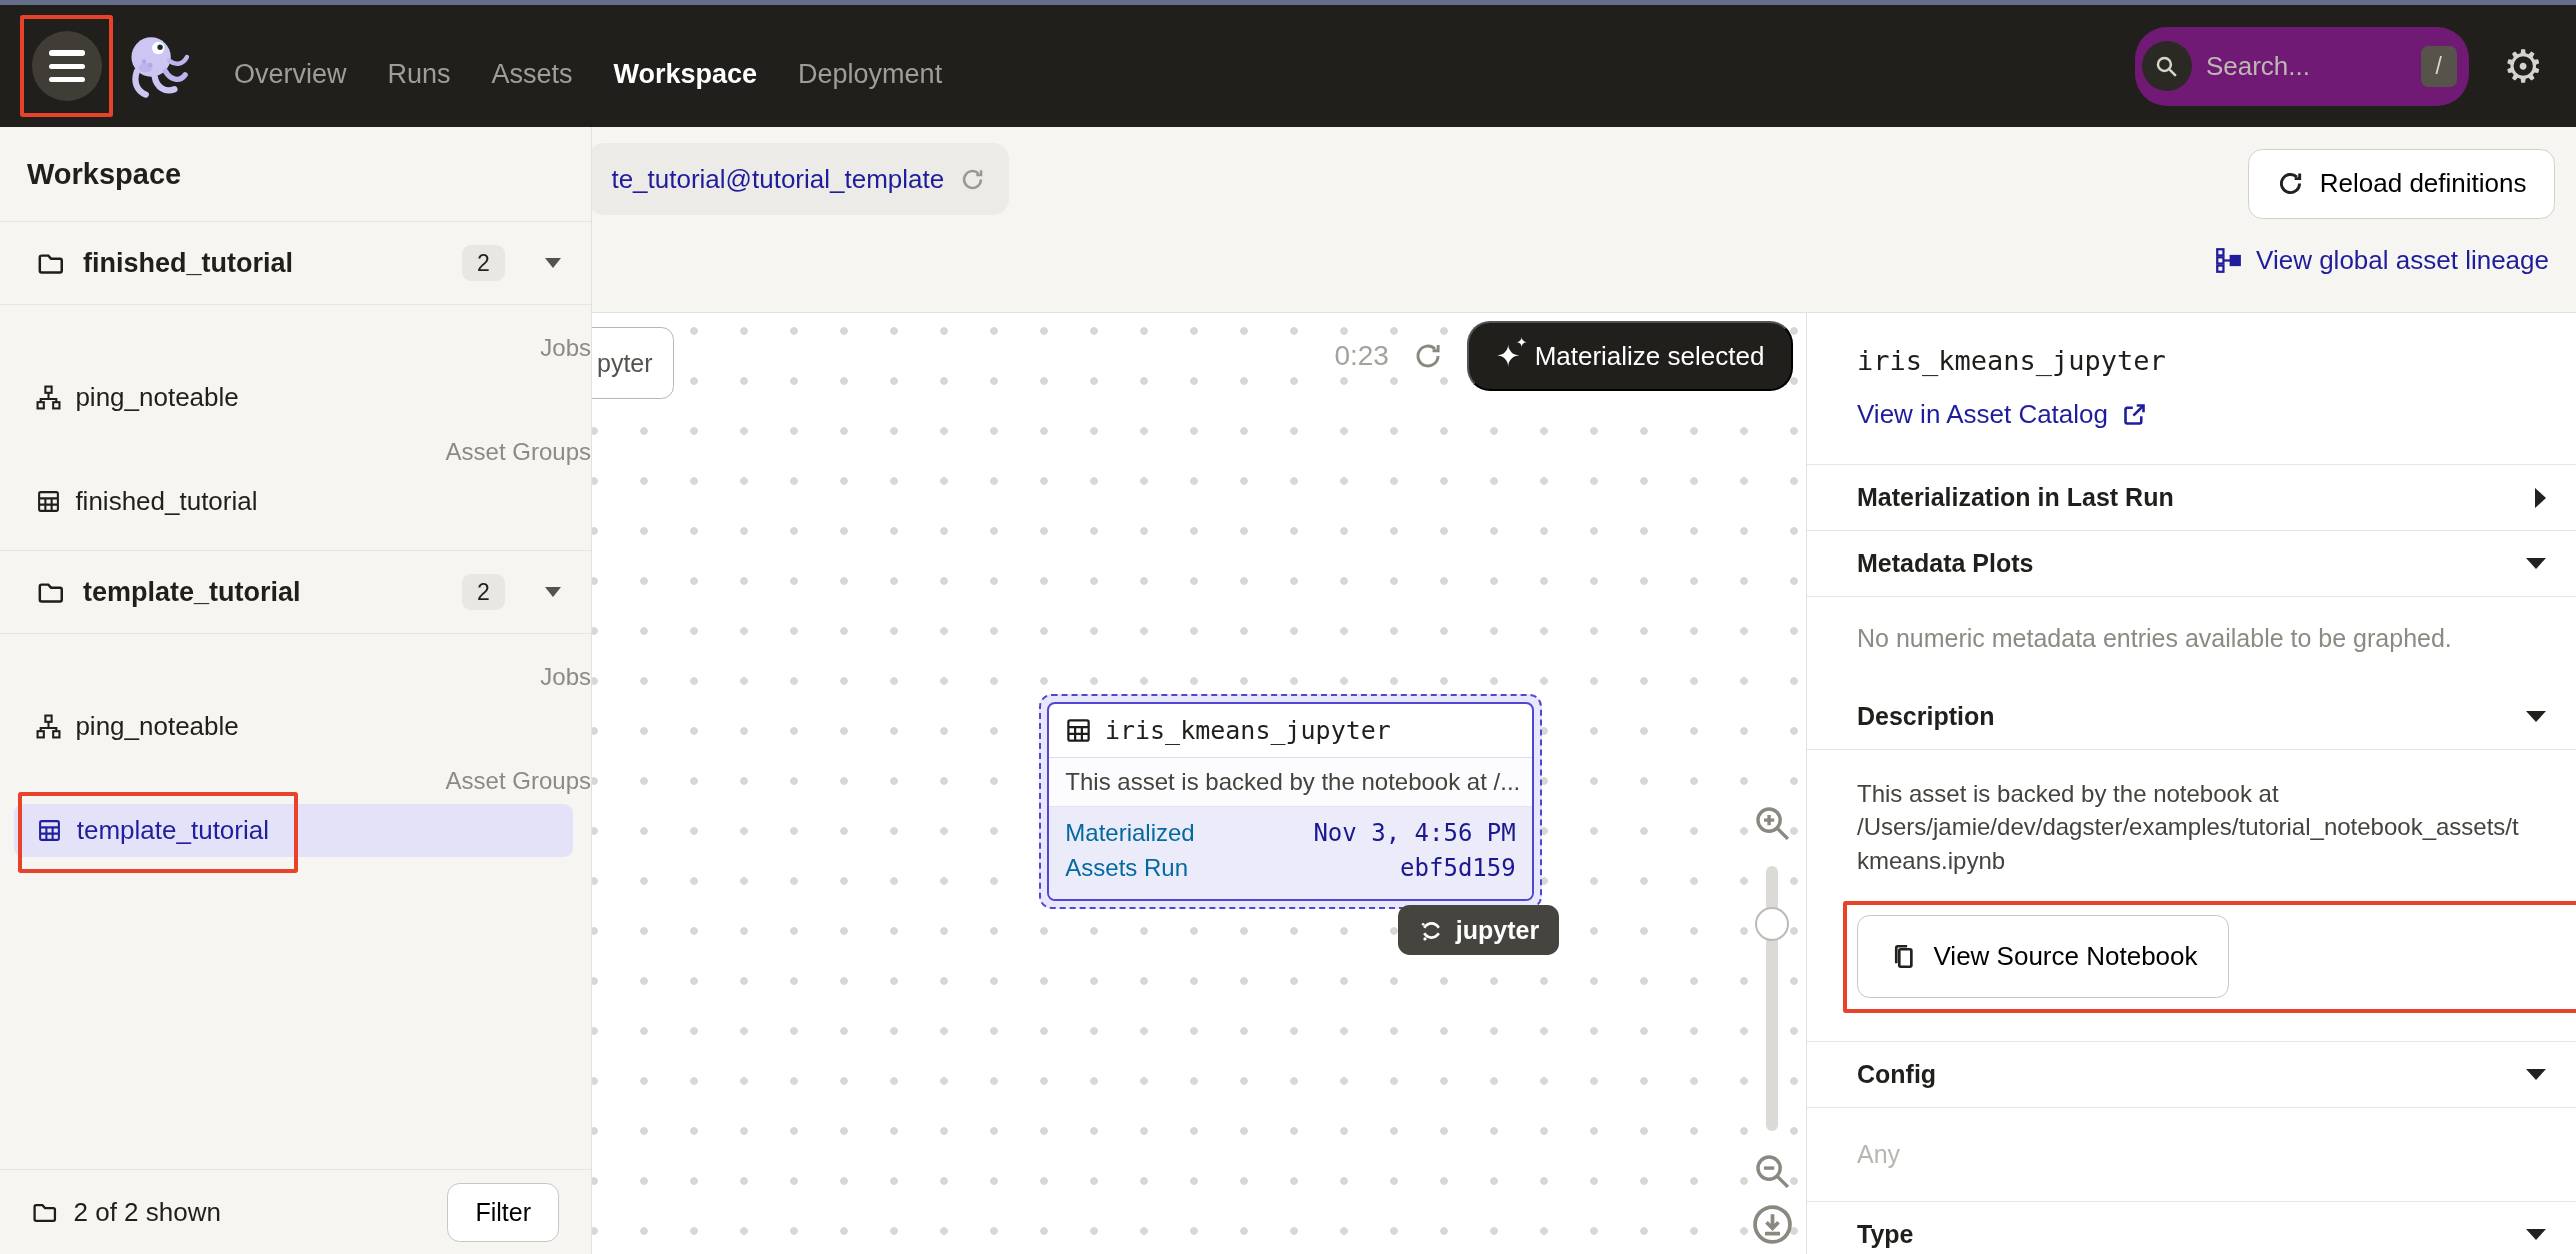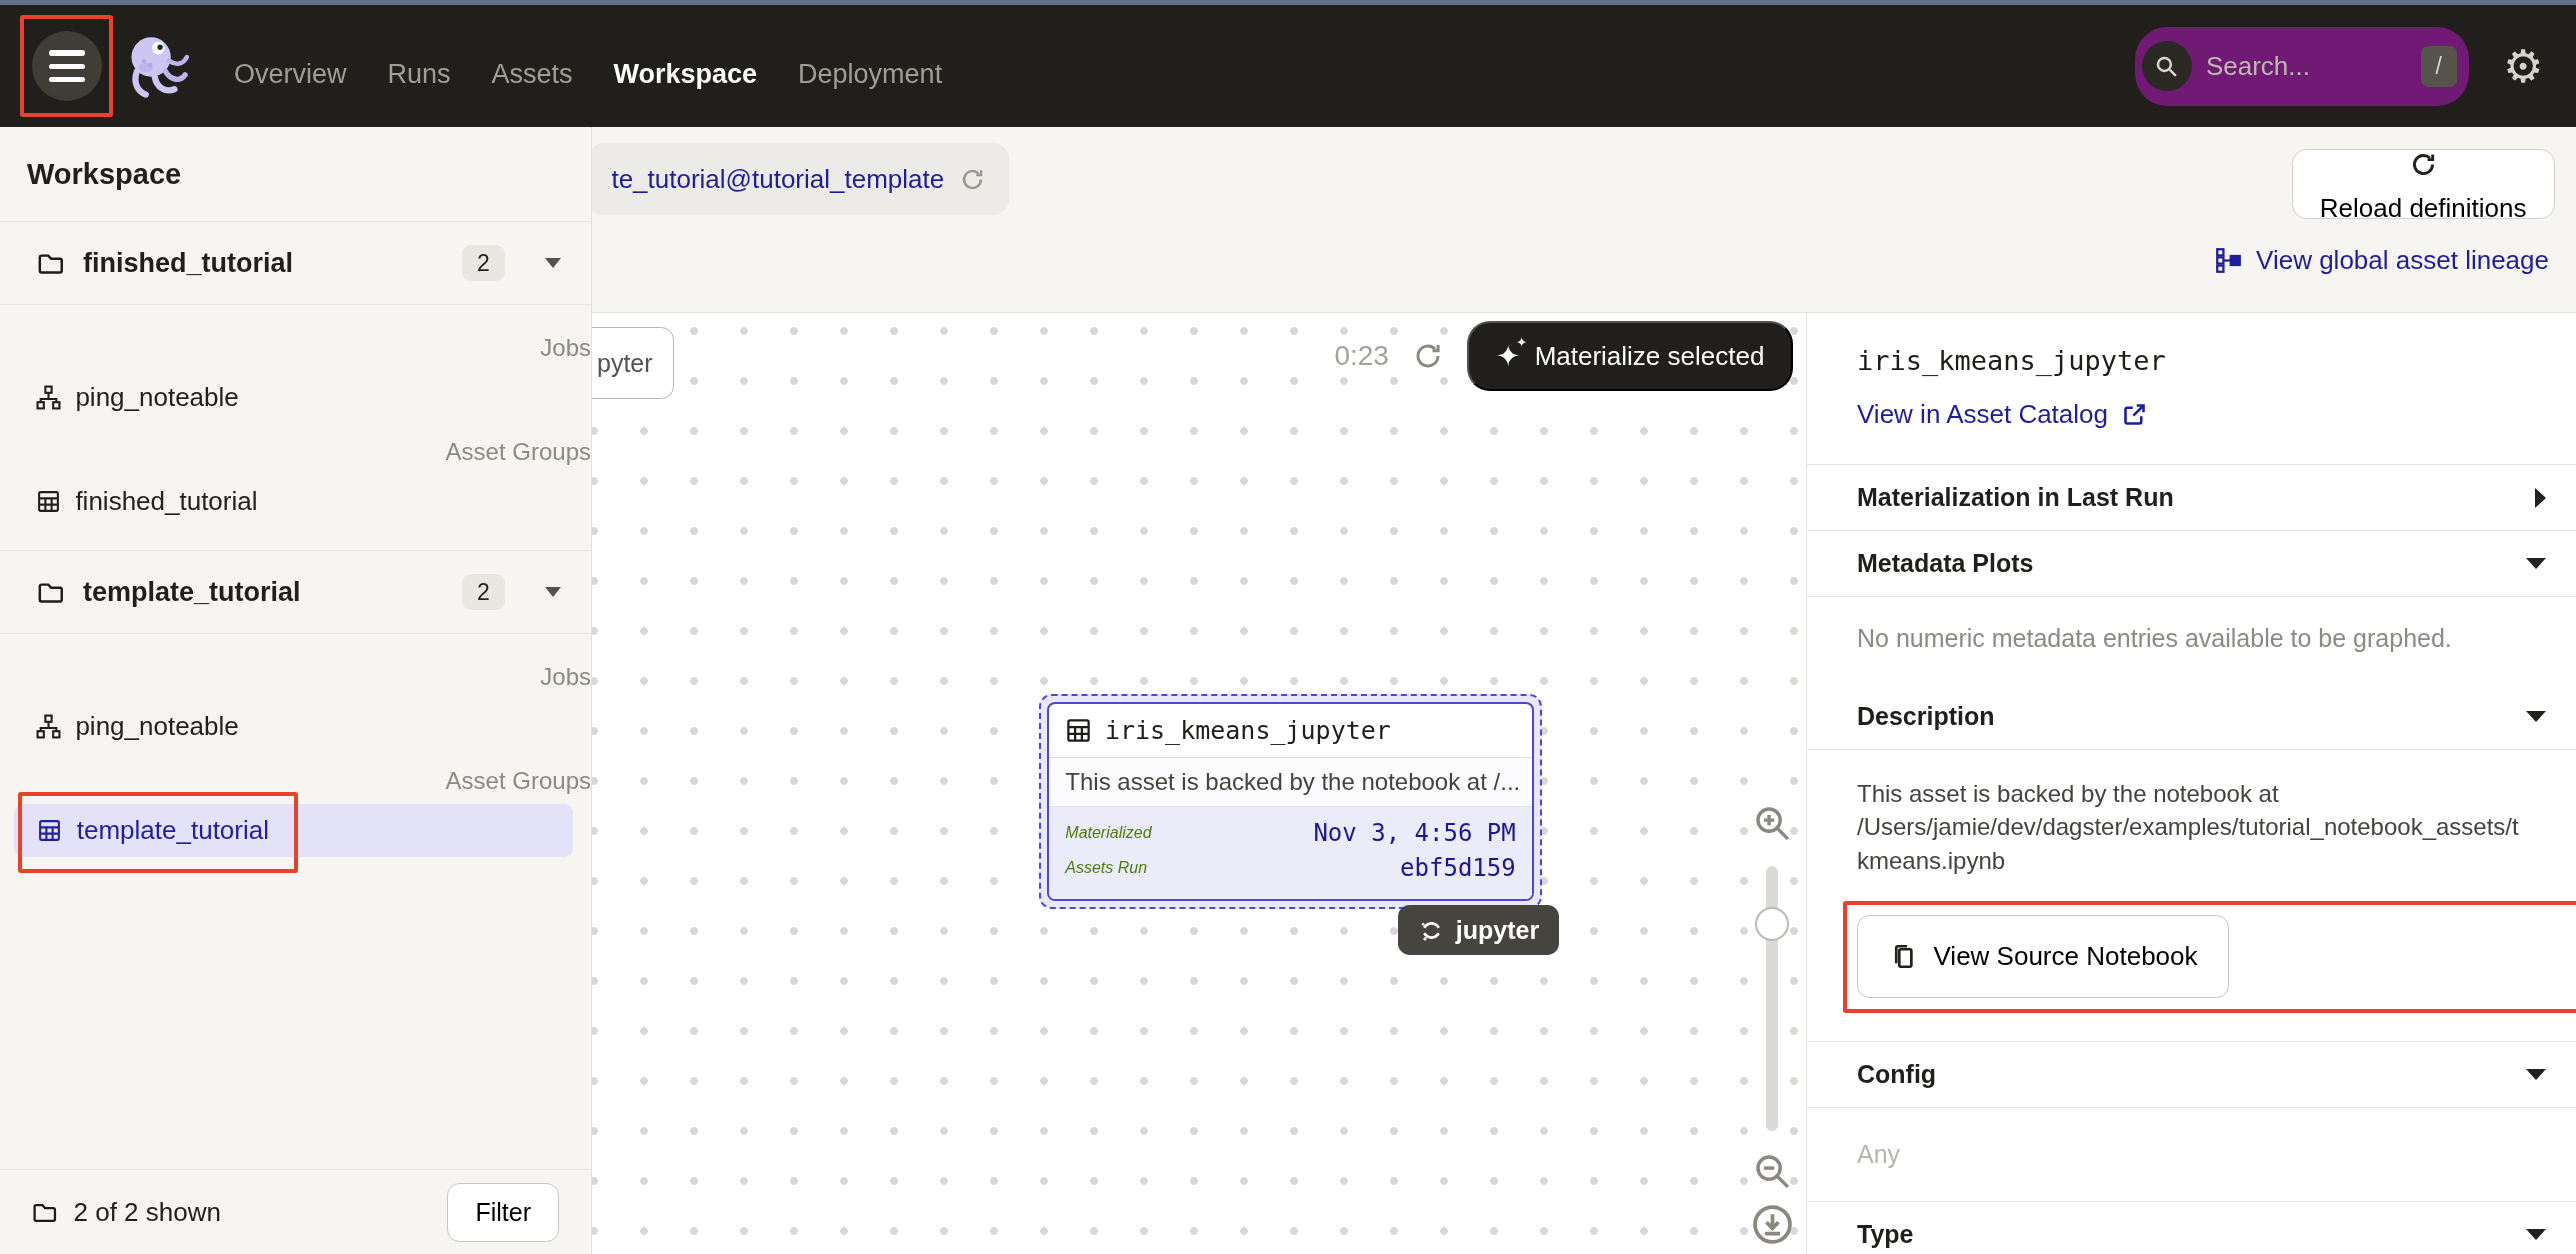--- a/index.html
+++ b/index.html
@@ -45,21 +45,21 @@
   .side-item.selected { background:#e4e2f8; border-radius:9px; color:#221f9e; padding-left:23px; }
   .side-item.selected .icon { color:#221f9e; }
   .anno-selected { left:3.6px; top:-12.6px; width:280px; height:81px; }
   .side-footer { margin-top:auto; border-top:1.8px solid #e7e5e1; height:86px; display:flex; align-items:center; gap:16px; padding:0 32px 0 30.5px; font-size:26px; }
   .filter-btn { margin-left:auto; height:59px; padding:0 27px; border-radius:12.6px; border:1.8px solid #c9c6c1; background:#fff; font-size:25px; display:flex; align-items:center; cursor:pointer; }
 
   
   .main-top { height:185px; position:relative; }
   .crumb-chip { position:absolute; left:-3.6px; top:16px; height:72px; border-radius:16px; background:#edebe7; display:flex; align-items:center; gap:14.4px; padding:0 23px; cursor:pointer; }
   .crumb-chip .txt { font-size:26px; color:#1f1d9c; }
-  .reload-btn { position:absolute; right:21.5px; top:21.5px; height:70px; border-radius:14.4px; border:1.8px solid #d3d0cc; background:#fff; display:flex; align-items:center; gap:14.4px; padding:0 27px; font-size:26px; cursor:pointer;flex-direction:column; }
+  .reload-btn { position:absolute; right:21.5px; top:21.5px; height:70px; border-radius:14.4px; border:1.8px solid #d3d0cc; background:#fff; display:flex; align-items:center; gap:14.4px; padding:0 27px; font-size:26px; cursor:pointer; }
   .lineage-link { position:absolute; right:27px; top:118px; display:flex; align-items:center; gap:14.4px; font-size:26px; color:#1f1d9c; cursor:pointer; }
 
   
   .content { position:absolute; top:185px; left:0; right:0; bottom:0; display:flex; }
   .graph { flex:1; position:relative; overflow:hidden; border-top:1.8px solid #e3e1dd;
     background-color:#ffffff;
     background-image:radial-gradient(circle, #d9d7d4 3.6px, transparent 4px);
     background-size:50px 50px; background-position:27px 43px; }
   .py-chip { position:absolute; left:-16px; top:14.4px; height:72px; border:1.8px solid #b9b6b0; border-radius:12.6px; background:#fff; display:flex; align-items:center; padding:0 20px; font-size:25px; color:#55534d; cursor:pointer; }
   .graph-toolbar { position:absolute; top:7.2px; right:12.6px; height:72px; display:flex; align-items:center; gap:23px; }
@@ -69,21 +69,21 @@
   .spark { font-family:"DejaVu Sans",sans-serif; font-size:29px; line-height:1; position:relative; }
   .spark .s2 { position:absolute; font-size:13.5px; top:-5.4px; right:-7.2px; }
 
   .node-wrap { position:absolute; left:447px; top:381px; width:503px; cursor:pointer; }
   .node-outer { border:2.7px dashed #4f46d6; background:#e9e7fb; border-radius:12.6px; padding:6.3px; }
   .node-card { background:#fff; border:2.7px solid #4f46d6; border-radius:8px; overflow:hidden; }
   .node-head { display:flex; align-items:center; gap:12.6px; padding:11.7px 16px; font-family:"DejaVu Sans Mono",monospace; font-size:25px; border-bottom:1.8px solid #dddbee; }
   .node-desc { padding:10px 16px; font-size:24px; color:#45433d; background:#fcfcfe; border-bottom:1.8px solid #e4e2f3; white-space:nowrap; overflow:hidden; }
   .node-foot { background:#ecebf9; padding:9px 16px 12.6px; }
   .nf-row { display:flex; justify-content:space-between; align-items:center; padding:3.6px 0; }
-  .nf-label { font-size:16px; color:#4d7c0f;font-style:italic; }
+  .nf-label { font-size:24px; color:#0369a1; }
   .nf-val { font-family:"DejaVu Sans Mono",monospace; font-size:24px; color:#1b1891; }
   .jup-tag { position:absolute; left:806px; top:592px; height:50px; border-radius:11.7px; background:#46443e; color:#fff; display:flex; align-items:center; gap:10.8px; padding:0 20px; font-size:25px; font-weight:700; cursor:pointer; }
 
   .zoomcol { position:absolute; right:9px; width:50px; top:485px; bottom:0; display:flex; flex-direction:column; align-items:center; color:#8b8880; }
   .zslider { position:relative; width:12.6px; height:265px; background:#dcdad6; border-radius:6.3px; margin:16px 0 14.4px; }
   .zknob { position:absolute; left:50%; top:41px; transform:translateX(-50%); width:34px; height:34px; border-radius:50%; background:#fff; border:2.7px solid #bdbab5; cursor:grab; }
   .zbtn { cursor:pointer; margin:5.4px 0; }
 
   
   .panel { width:770px; flex:0 0 770px; background:#fff; border-left:1.8px solid #e3e1dd; border-top:1.8px solid #e3e1dd; display:flex; flex-direction:column; overflow:hidden; }

